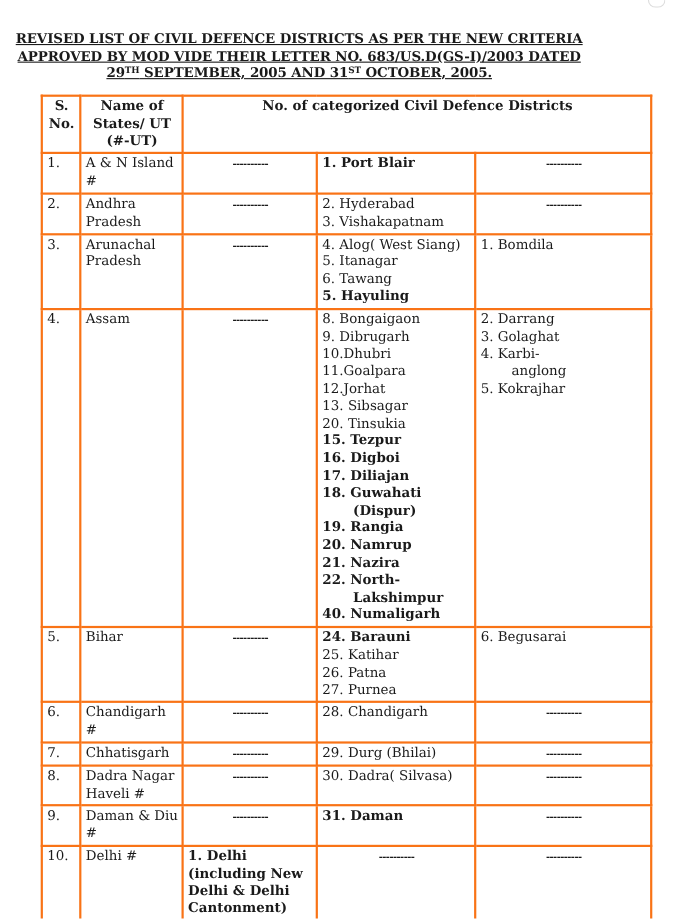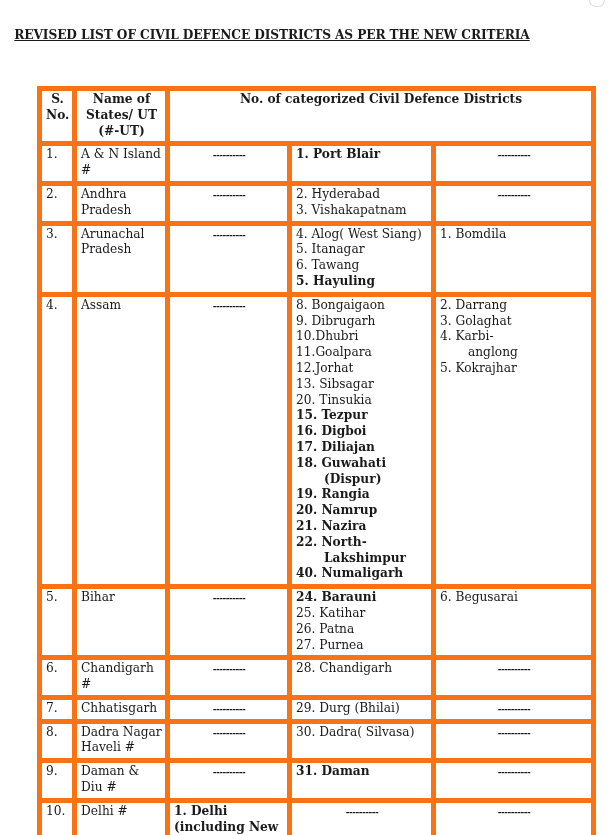--- a/index.html
+++ b/index.html
@@ -14,21 +14,21 @@
     letter-spacing: -0.1px;
   }
   .title div { text-decoration: underline; }
   .title sup { font-size: 8px; line-height: 0; vertical-align: 4px; }
   table.districts {
     position: absolute; left: 37px; top: 86px; width: 554px;
     border-collapse: collapse; table-layout: fixed;
     font-size: 12.2px; line-height: 15.8px;
   }
   table.districts td {
-    border: 5px solid #f97316; vertical-align: top;
+    border: 2px solid #f97316; vertical-align: top;
     padding: 1px 3px 2px 4px;
   }
   col.c-sno { width: 35px; }
   col.c-state { width: 93px; }
   col.c-cat1 { width: 122px; }
   col.c-cat2 { width: 144px; }
   col.c-cat3 { width: 160px; }
   .hdr { font-weight: bold; text-align: center; }
   .hdr-main { height: 50px; }
   .center { text-align: center; }
@@ -44,20 +44,22 @@
     border: 1px solid #dddddd; border-top: none; border-radius: 0 0 8px 8px;
   }
 </style>
 </head>
 <body>
 
 <div class="scan-mark"></div>
 
 <div class="title">
   <div>REVISED LIST OF CIVIL DEFENCE DISTRICTS AS PER THE NEW CRITERIA</div>
+  <div>APPROVED BY MOD VIDE THEIR LETTER NO. 683/US.D(GS-I)/2003 DATED</div>
+  <div><span>29</span><sup>TH</sup><span> SEPTEMBER, 2005 AND 31</span><sup>ST</sup><span> OCTOBER, 2005.</span></div>
 </div>
 
 <table class="districts">
   <colgroup>
     <col class="c-sno">
       <col class="c-state">
       <col class="c-cat1">
       <col class="c-cat2">
       <col class="c-cat3">
   </colgroup>

